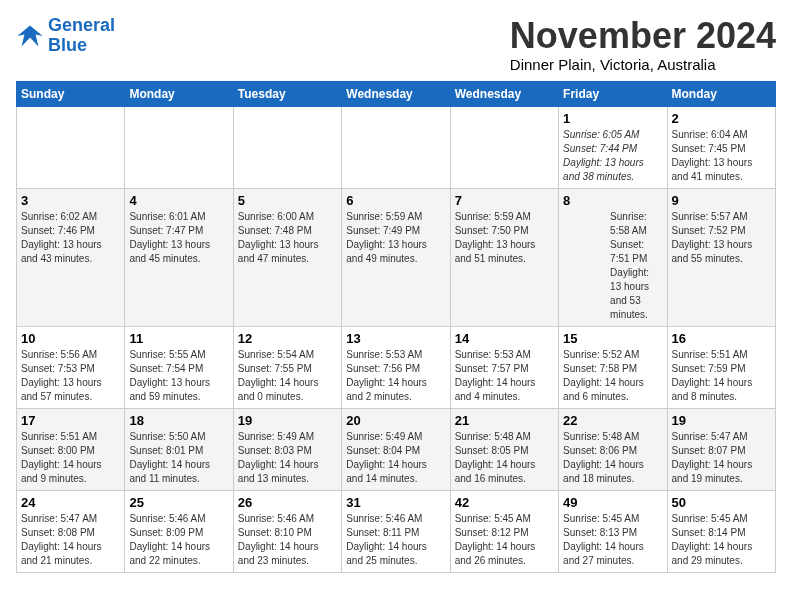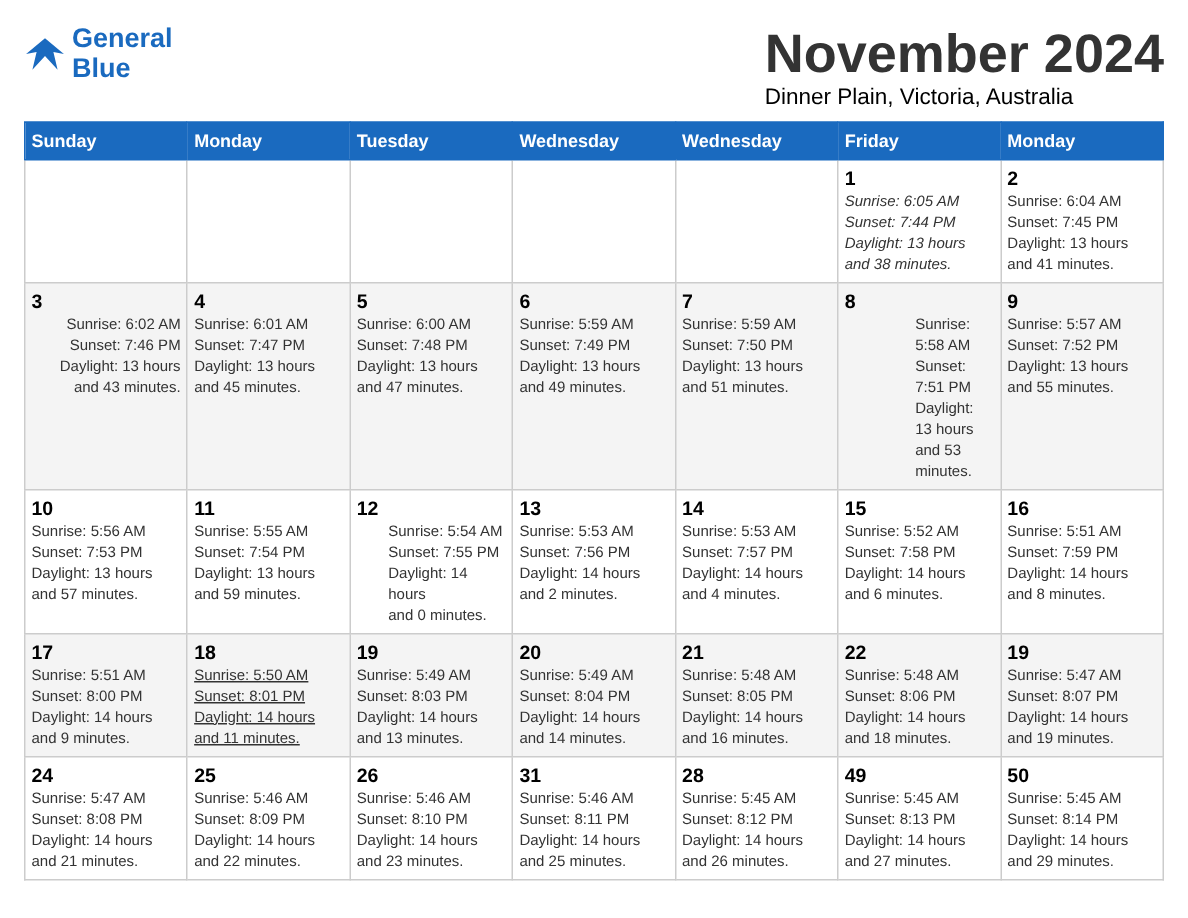--- a/index.html
+++ b/index.html
@@ -137,21 +137,21 @@
           <span class="day-number">2</span>
           <div class="day-info" style="white-space: pre-line;">Sunrise: 6:04 AM
 Sunset: 7:45 PM
 Daylight: 13 hours
 and 41 minutes.</div>
         </td>
       </tr>
       <tr>
         <td>
           <span class="day-number">3</span>
-          <div class="day-info" style="white-space: pre-line; text-align: right;">Sunrise: 6:02 AM
+          <div class="day-info" style="white-space: pre-line;">Sunrise: 6:02 AM
 Sunset: 7:46 PM
 Daylight: 13 hours
 and 43 minutes.</div>
         </td>
         <td>
           <span class="day-number">4</span>
           <div class="day-info" style="white-space: pre-line;">Sunrise: 6:01 AM
 Sunset: 7:47 PM
 Daylight: 13 hours
 and 45 minutes.</div>
@@ -202,21 +202,21 @@
         </td>
         <td>
           <span class="day-number">11</span>
           <div class="day-info" style="white-space: pre-line;">Sunrise: 5:55 AM
 Sunset: 7:54 PM
 Daylight: 13 hours
 and 59 minutes.</div>
         </td>
         <td>
           <span class="day-number">12</span>
-          <div class="day-info" style="white-space: pre-line; margin-left: 21px;">Sunrise: 5:54 AM
+          <div class="day-info" style="white-space: pre-line;">Sunrise: 5:54 AM
 Sunset: 7:55 PM
 Daylight: 14 hours
 and 0 minutes.</div>
         </td>
         <td>
           <span class="day-number">13</span>
           <div class="day-info" style="white-space: pre-line;">Sunrise: 5:53 AM
 Sunset: 7:56 PM
 Daylight: 14 hours
 and 2 minutes.</div>
@@ -246,21 +246,21 @@
       <tr>
         <td>
           <span class="day-number">17</span>
           <div class="day-info" style="white-space: pre-line;">Sunrise: 5:51 AM
 Sunset: 8:00 PM
 Daylight: 14 hours
 and 9 minutes.</div>
         </td>
         <td>
           <span class="day-number">18</span>
-          <div class="day-info" style="white-space: pre-line; text-decoration: underline;">Sunrise: 5:50 AM
+          <div class="day-info" style="white-space: pre-line;">Sunrise: 5:50 AM
 Sunset: 8:01 PM
 Daylight: 14 hours
 and 11 minutes.</div>
         </td>
         <td>
           <span class="day-number">19</span>
           <div class="day-info" style="white-space: pre-line;">Sunrise: 5:49 AM
 Sunset: 8:03 PM
 Daylight: 14 hours
 and 13 minutes.</div>
@@ -317,21 +317,21 @@
 and 23 minutes.</div>
         </td>
         <td>
           <span class="day-number">31</span>
           <div class="day-info" style="white-space: pre-line;">Sunrise: 5:46 AM
 Sunset: 8:11 PM
 Daylight: 14 hours
 and 25 minutes.</div>
         </td>
         <td>
-          <span class="day-number">28</span>
+          <span class="day-number">42</span>
           <div class="day-info" style="white-space: pre-line;">Sunrise: 5:45 AM
 Sunset: 8:12 PM
 Daylight: 14 hours
 and 26 minutes.</div>
         </td>
         <td>
           <span class="day-number">49</span>
           <div class="day-info" style="white-space: pre-line;">Sunrise: 5:45 AM
 Sunset: 8:13 PM
 Daylight: 14 hours

